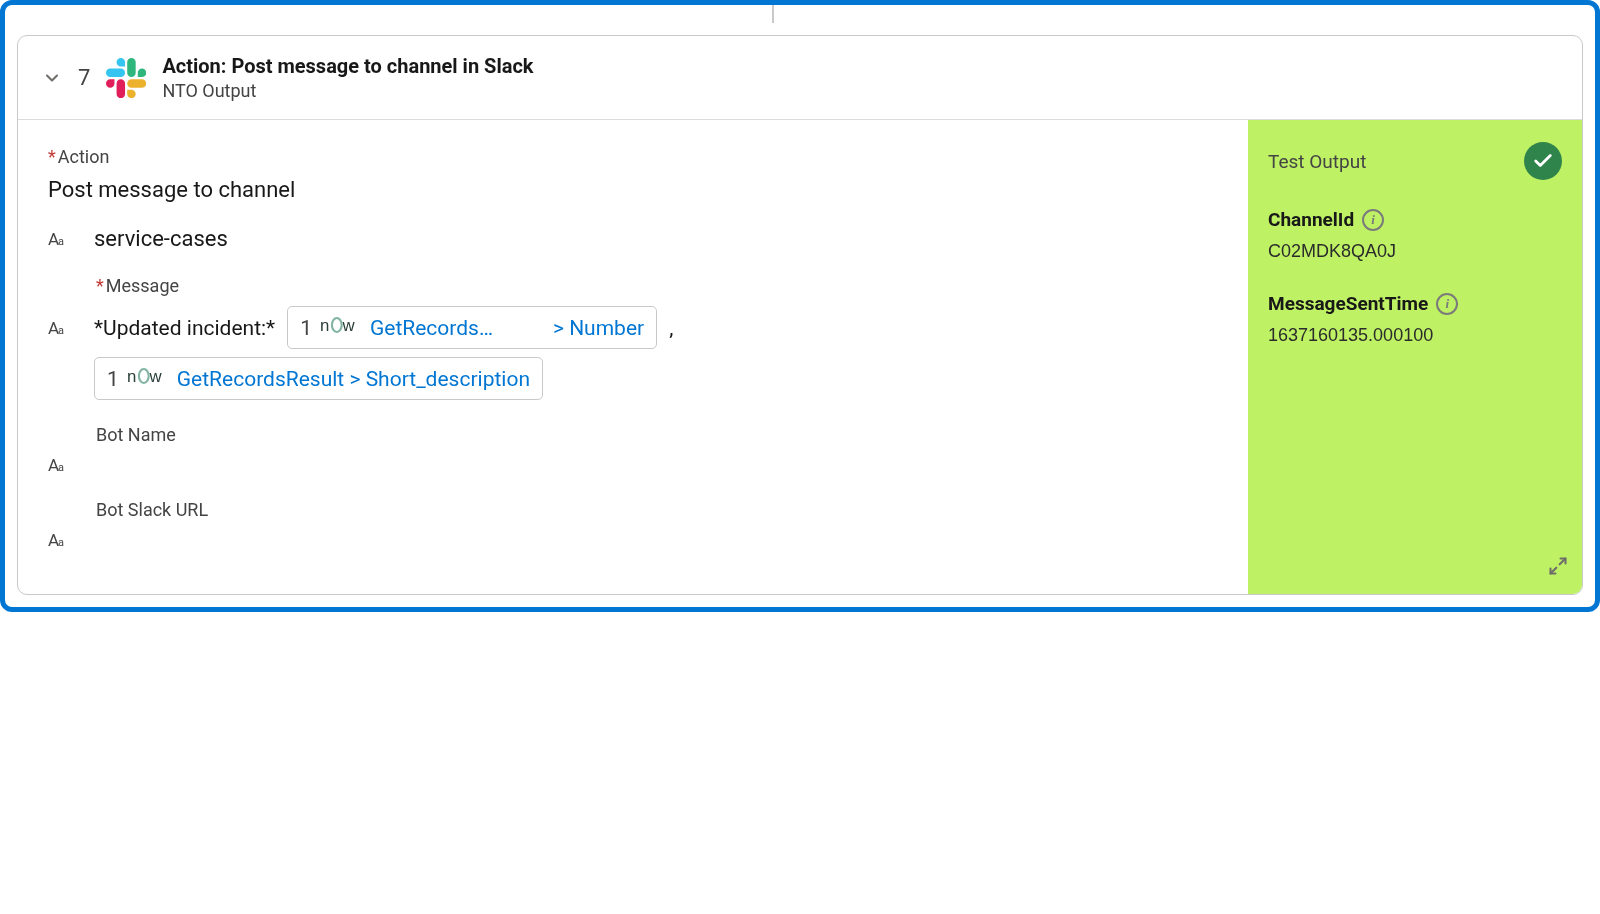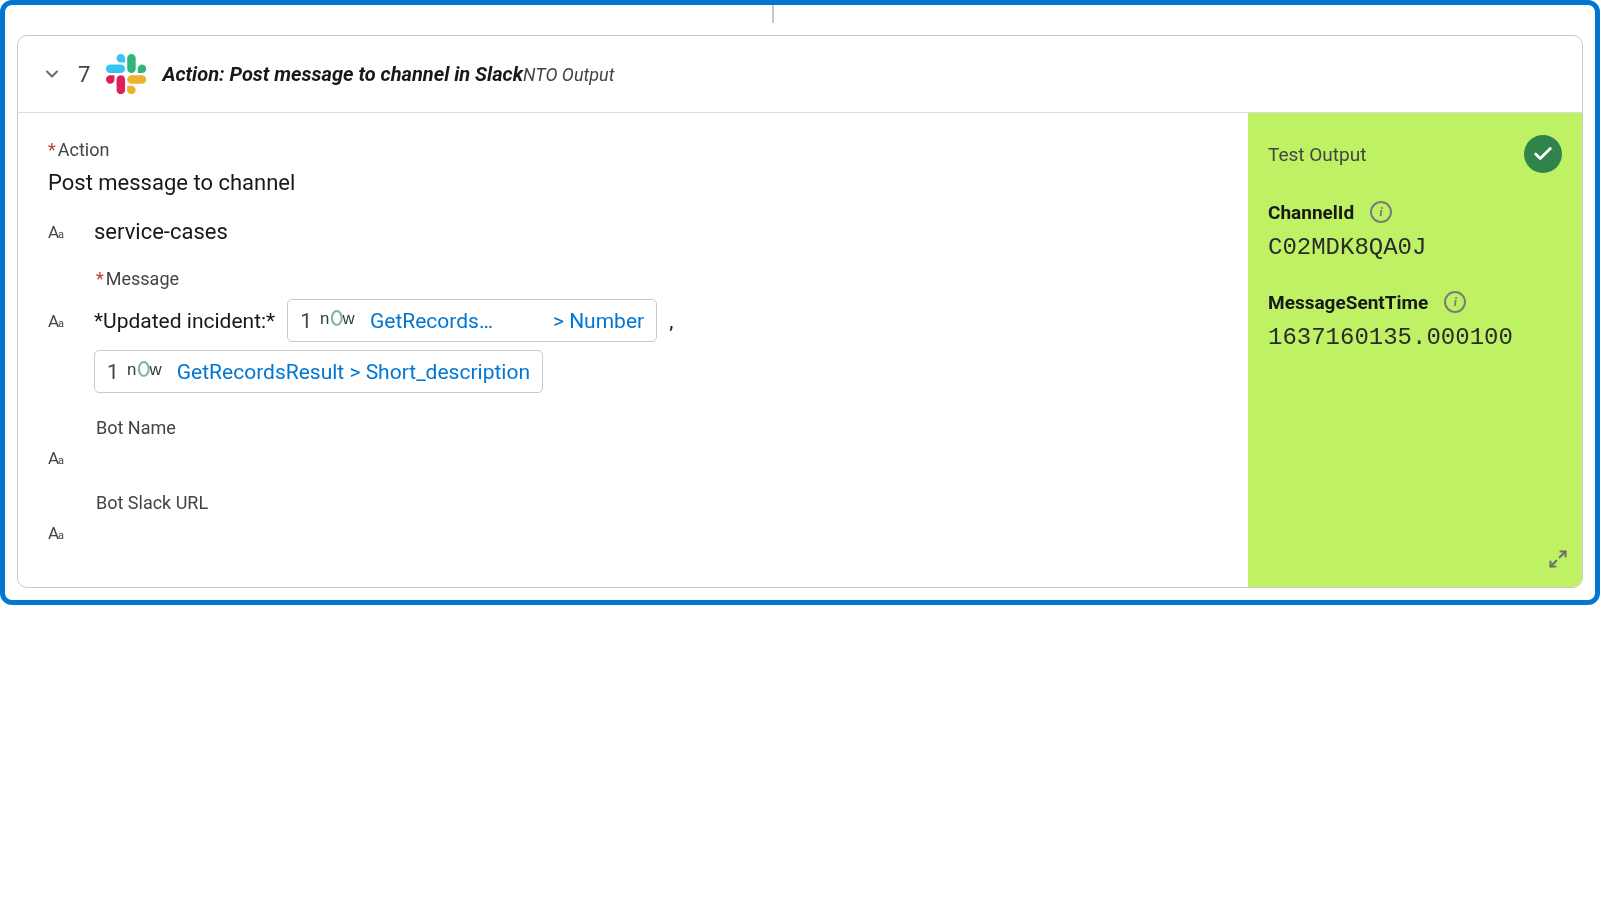--- a/index.html
+++ b/index.html
@@ -56,22 +56,21 @@
       font-size: 22px;
       color: #444;
     }
     .slack-icon {
       width: 40px;
       height: 40px;
       flex-shrink: 0;
     }
     .header-text {
       display: flex;
-      flex-direction: row;
-      font-style: italic;
+      flex-direction: column;
     }
     .action-title {
       font-size: 20px;
       font-weight: 700;
       color: #181818;
     }
     .action-subtitle {
       font-size: 18px;
       color: #444;
       margin-top: 2px;
@@ -188,43 +187,44 @@
       width: 38px;
       height: 38px;
       border-radius: 50%;
       background: #2e844a;
       display: flex;
       align-items: center;
       justify-content: center;
     }
     .out-key-row {
       display: flex;
-      gap: 16px;
+      align-items: center;
+      gap: 8px;
       font-size: 19px;
       font-weight: 700;
       color: #181818;
       margin-bottom: 10px;
     }
     .info-icon {
       width: 22px;
       height: 22px;
       border: 2px solid #7b7b7b;
       border-radius: 50%;
       display: inline-flex;
       align-items: center;
       justify-content: center;
       font-size: 13px;
       font-weight: 700;
       color: #7b7b7b;
       font-family: Georgia, serif;
       font-style: italic;
     }
     .out-value {
-      font-family: Liberation Mono, monospace;
-      font-size: 24px;
+      font-family: Liberation Sans, sans-serif;
+      font-size: 18px;
       color: #2b2b2b;
       margin-bottom: 30px;
     }
     .expand-icon {
       position: absolute;
       bottom: 14px;
       right: 14px;
       color: #706e6b;
       cursor: pointer;
     }

